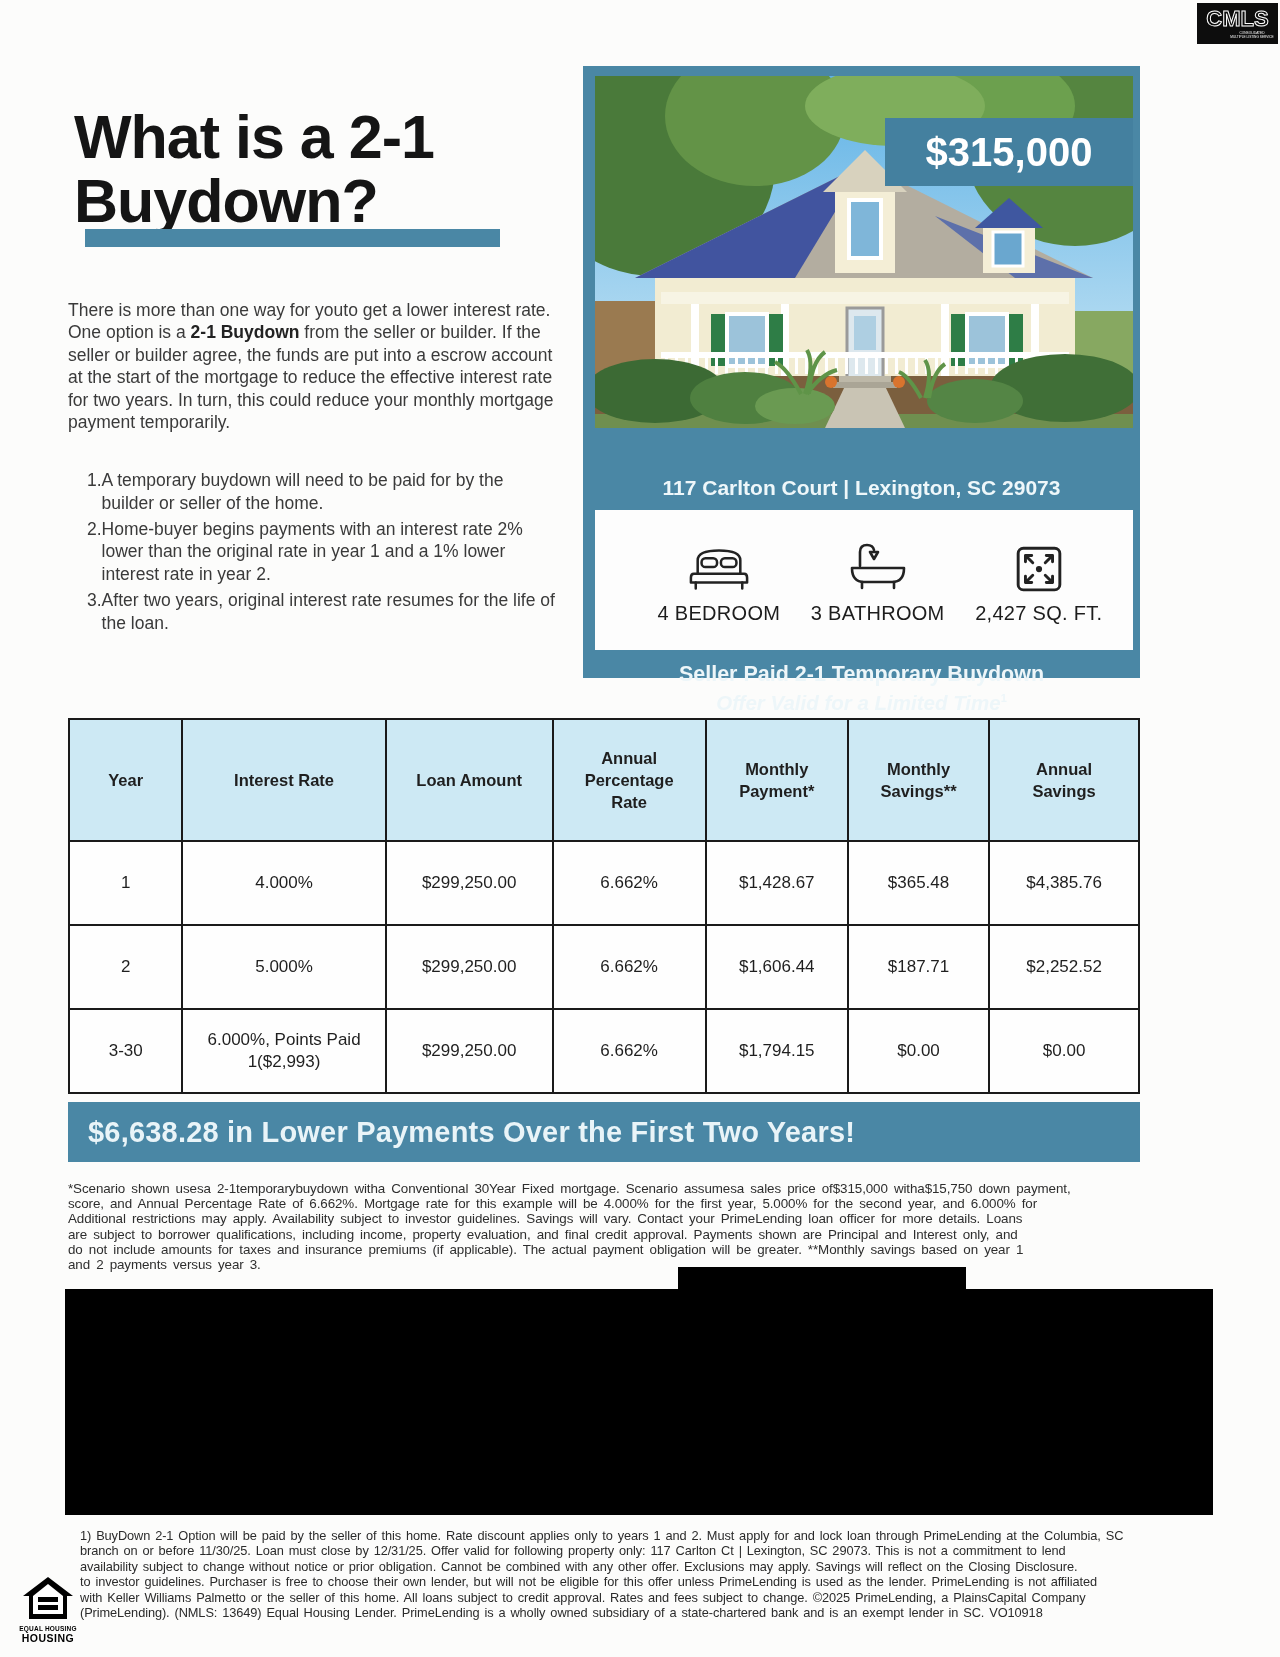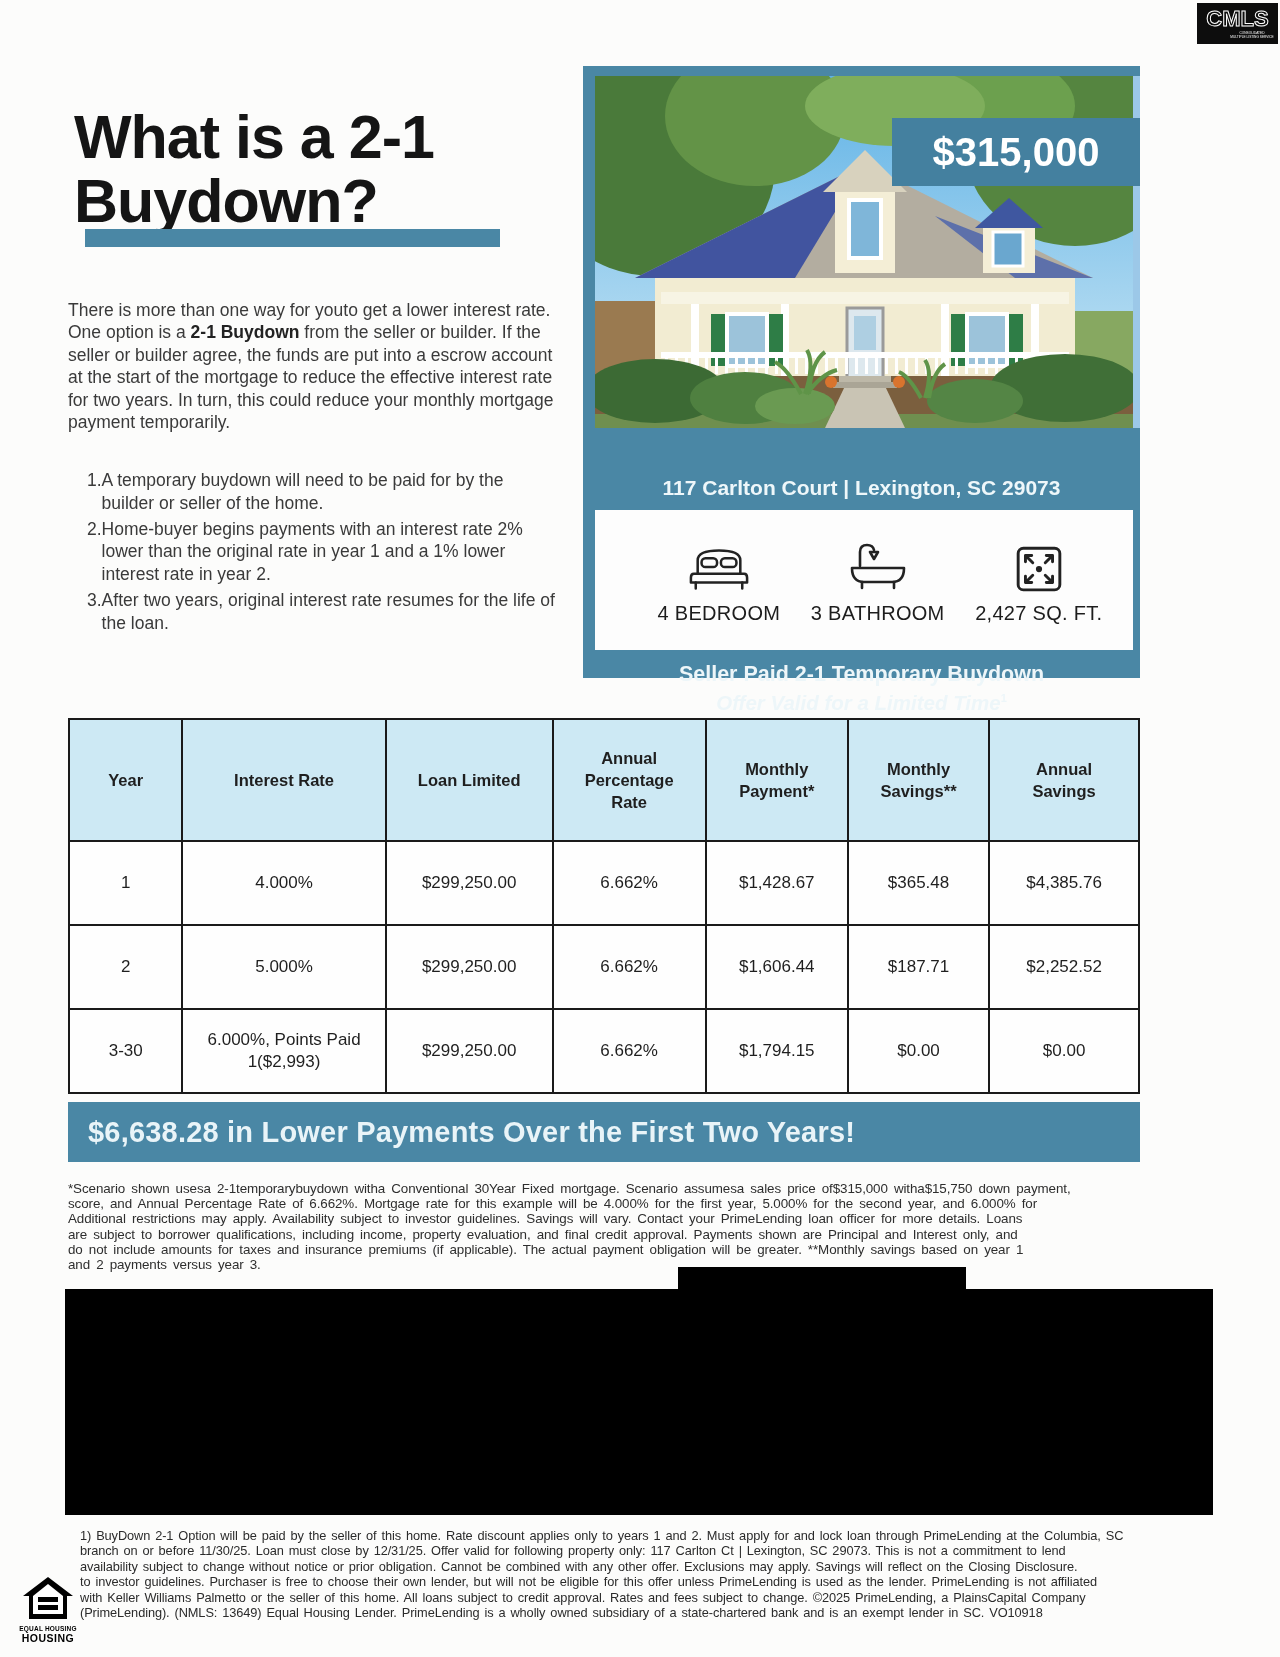--- a/index.html
+++ b/index.html
@@ -15,21 +15,21 @@
   .title-bar{position:absolute;left:85px;top:229px;width:415px;height:18px;background:#4a87a5;}
   .intro{position:absolute;left:68px;top:281px;width:486px;font-size:17.5px;line-height:1.29;color:#3a3a3a;}
   .intro b{color:#222;}
   .buydown-list{position:absolute;left:87px;top:469px;width:468px;font-size:17.5px;line-height:1.3;color:#3a3a3a;}
   .buydown-list .li{display:flex;margin-bottom:3px;}
   .buydown-list .num{flex:0 0 auto;}
   .buydown-list .txt{flex:1 1 auto;}
 
   
   .panel{position:absolute;left:583px;top:66px;width:557px;height:612px;background:#4a87a5;}
-  .photo{position:relative;margin:10px 0 0 12px;height:352px;overflow:hidden;background:#9cc8e8;}
+  .photo{position:relative;margin:10px 7px 0 12px;height:352px;overflow:hidden;background:#9cc8e8;}
   .price-tag{position:absolute;top:42px;right:0;width:248px;height:68px;background:#44809f;
              color:#ffffff;font-size:40px;font-weight:800;display:flex;align-items:center;justify-content:center;}
   .address{height:44px;line-height:44px;text-align:center;color:#eef7fa;font-size:21px;font-weight:700;margin-top:38px;}
   .stats{margin:0 7px 0 12px;height:140px;background:#fdfdfd;display:flex;align-items:center;
          justify-content:space-evenly;padding-left:32px;}
   .stat{display:flex;flex-direction:column;align-items:center;color:#1d1d1d;}
   .stat .icon{height:58px;display:flex;align-items:flex-end;margin-bottom:8px;}
   .stat .lbl{font-size:20px;letter-spacing:.3px;}
   .offer{padding-top:12px;text-align:center;color:#edf6f9;}
   .offer .l1{font-size:21.5px;font-weight:700;}
@@ -226,21 +226,21 @@
         <col style="width:15.6%">
         <col style="width:14.3%">
       <col style="width:13.3%">
         <col style="width:13.2%">
         <col style="width:14%">
     </colgroup>
     <thead>
       <tr>
         <th>Year</th>
         <th>Interest Rate</th>
-        <th>Loan Limited</th>
+        <th>Loan Amount</th>
         <th>Annual Percentage Rate</th>
         <th>Monthly Payment*</th>
         <th>Monthly Savings**</th>
         <th>Annual Savings</th>
       </tr>
     </thead>
     <tbody>
       <tr>
         <td>1</td>
         <td>4.000%</td>

